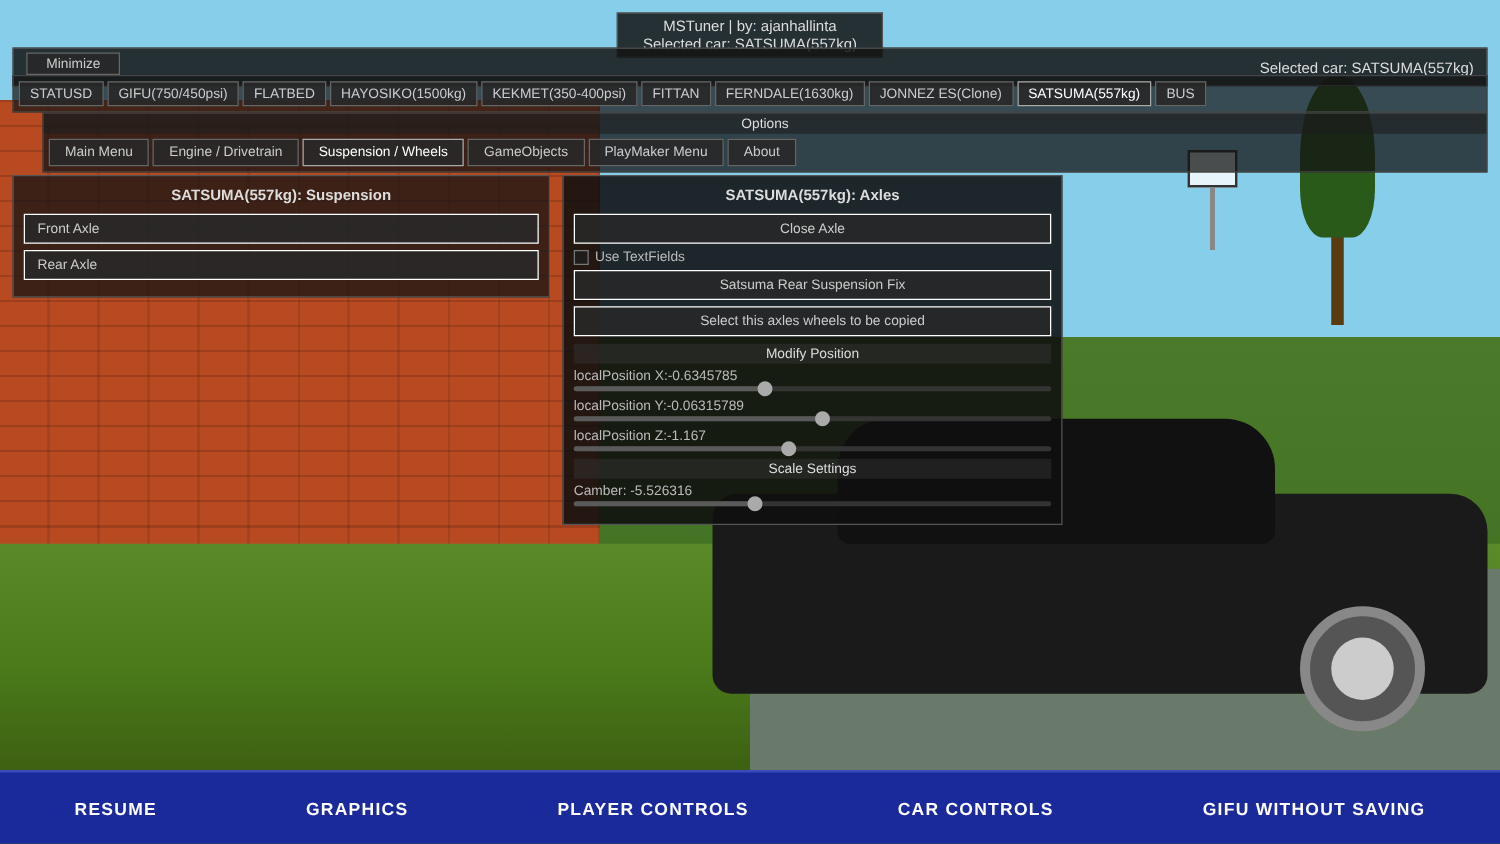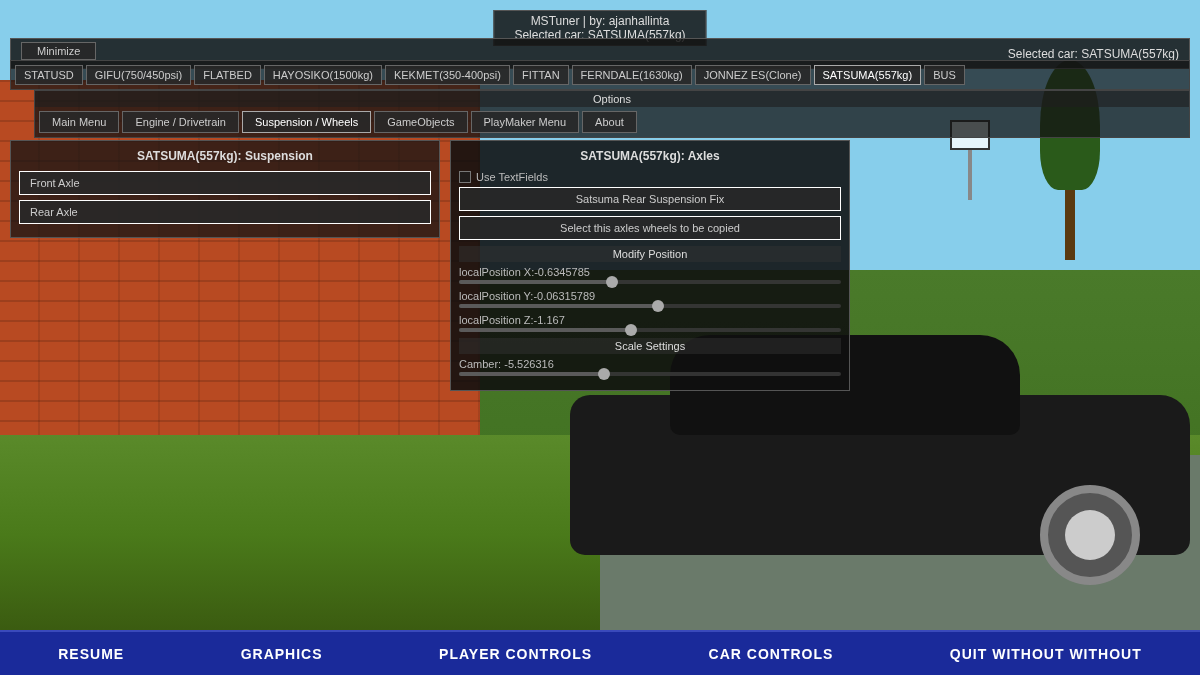--- a/index.html
+++ b/index.html
@@ -323,21 +323,21 @@
       border-radius: 50%;
       transform: translateX(-50%);
     }
 
     
     .bottom-bar {
       position: absolute;
       bottom: 0;
       left: 0;
       right: 0;
-      height: 45px;
+      height: 59px;
       background: #1a2a9a;
       border-top: 2px solid #3a4abb;
       display: flex;
       align-items: center;
       justify-content: space-around;
     }
     .bottom-btn {
       color: #ffffff;
       font-size: 14px;
       font-weight: bold;
@@ -448,20 +448,21 @@
   </div>
 
   <div class="left-panel">
     <div class="panel-title">SATSUMA(557kg): Suspension</div>
     <button class="panel-btn">Front Axle</button>
     <button class="panel-btn">Rear Axle</button>
   </div>
 
   <div class="right-panel">
     <div class="panel-title">SATSUMA(557kg): Axles</div>
+    <button class="panel-btn" style="text-align:center;">Close Axle</button>
 
     <div class="checkbox-row">
       <div class="checkbox-box"></div>
       <span>Use TextFields</span>
     </div>
 
     <button class="panel-btn" style="text-align:center;">Satsuma Rear Suspension Fix</button>
     <button class="panel-btn" style="text-align:center;">Select this axles wheels to be copied</button>
 
     <div class="section-header">Modify Position</div>
@@ -499,16 +500,16 @@
         <div class="slider-thumb" style="left:38%;"></div>
       </div>
     </div>
   </div>
 
   <div class="bottom-bar">
     <span class="bottom-btn">RESUME</span>
     <span class="bottom-btn">GRAPHICS</span>
     <span class="bottom-btn">PLAYER CONTROLS</span>
     <span class="bottom-btn">CAR CONTROLS</span>
-    <span class="bottom-btn">QUIT WITHOUT WITHOUT</span>
+    <span class="bottom-btn">GIFU WITHOUT SAVING</span>
   </div>
 
 </div>
 
 </body></html>

